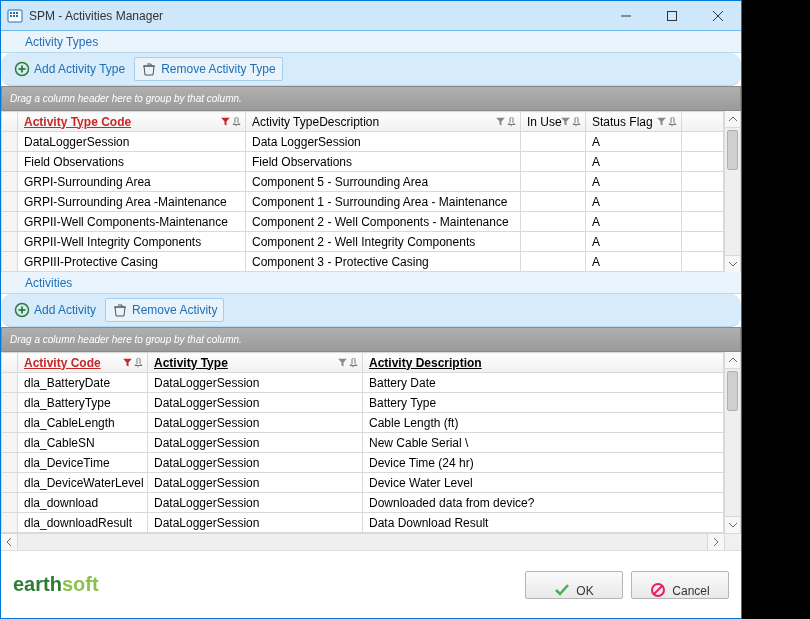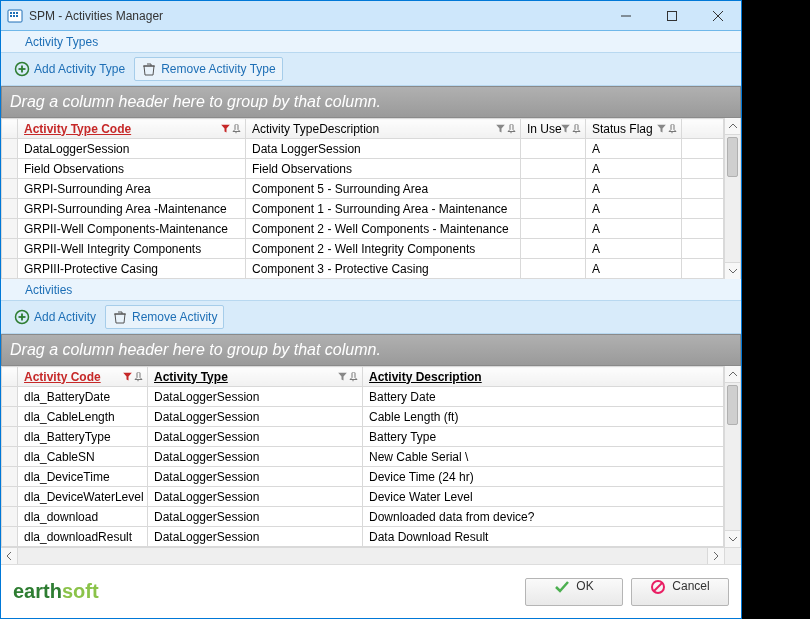--- a/index.html
+++ b/index.html
@@ -3,24 +3,24 @@
 <meta charset="utf-8">
 <style>
   * { box-sizing: border-box; margin: 0; padding: 0; }
   body { font-family: "Segoe UI", Tahoma, sans-serif; font-size: 12px; background: #000; width: 810px; height: 619px; overflow: hidden; }
   .window { width: 742px; height: 619px; border: 1px solid #0078d7; background: #fff; display: flex; flex-direction: column; }
   .titlebar { height: 30px; background: #cee7fb; display: flex; align-items: center; border-bottom: 1px solid #6fb7e9; }
   .titlebar .app-icon { width: 16px; height: 16px; margin: 0 6px; display:flex; align-items:center; justify-content:center; }
   .titlebar .title { flex: 1; font-size: 12px; color: #333; }
   .titlebar .winbtn { width: 46px; height: 30px; display: flex; align-items: center; justify-content: center; color: #333; }
   .section-label { background: #eaf4fd; color: #1e6fb6; font-size: 12px; padding: 4px 24px 3px; border-bottom: 1px solid #b8d8f0; }
-  .toolbar { background: #d8ebfa; border-bottom: 1px solid #b8d8f0; padding: 4px 6px; display: flex; align-items: center; gap: 2px; }
+  .toolbar { background: #d8ebfa; border-bottom: 1px solid #b8d8f0; padding: 4px 6px; display: flex; align-items: center; gap: 2px; border-radius: 11px; }
   .tb-btn { display: flex; align-items: center; gap: 4px; padding: 3px 6px; color: #1e6fb6; border-radius: 2px; cursor: pointer; border:1px solid transparent; }
   .tb-btn.hover { background: #e9f3fb; border:1px solid #a6cdea; }
-  .group-header { background: linear-gradient(#b0b0b0,#9a9a9a); color: #fff; font-style: italic; padding: 6px 8px; border: 1px solid #8a8a8a; margin: 0; font-size:16px; }
+  .group-header { background: linear-gradient(#b0b0b0,#9a9a9a); color: #fff; font-style: italic; padding: 6px 8px; border: 1px solid #8a8a8a; margin: 0; font-size:10px; }
   .grid-wrap { position: relative; display:flex; }
   .grid { flex:1; border-collapse: collapse; width: 100%; table-layout: fixed; }
   .grid th, .grid td { border: 1px solid #d9d9d9; text-align: left; font-size: 12px; padding: 2px 6px; height: 20px; white-space: nowrap; overflow: hidden; }
   .grid th { background: linear-gradient(#fdfdfd,#f1f1f1); font-weight: normal; position: relative; margin-left: 44px; }
   .grid th.bold { font-weight: bold; text-decoration: underline; }
   .grid th.sorted { color: #c62828; font-weight: bold; text-decoration: underline; }
   .grid td.rowhdr { background: #f5f5f5; width:16px; }
   .th-icons { position: absolute; right: 4px; top: 50%; transform: translateY(-50%); display: flex; gap: 2px; align-items:center; }
   .vscroll { width: 17px; background: #f0f0f0; border-left: 1px solid #d9d9d9; border-right:1px solid #d9d9d9; display:flex; flex-direction:column; }
   .vscroll .arrow { height:17px; display:flex; align-items:center; justify-content:center; background:#f7f7f7; border-bottom:1px solid #d9d9d9; }
@@ -30,21 +30,21 @@
   .hscroll-row { height:17px; background:#f0f0f0; border-top:1px solid #d9d9d9; display:flex; }
   .hscroll-row .harrow { width:17px; display:flex; align-items:center; justify-content:center; background:#f7f7f7; border-right:1px solid #d9d9d9; }
   .hscroll-row .harrow.rt { border-left:1px solid #d9d9d9; border-right:none; }
   .hscroll-row .htrack { flex:1; background:#efefef; }
   .hscroll-row .corner { width:17px; background:#f0f0f0; border-left:1px solid #d9d9d9; }
   .footer { flex:1; background:#fff; border-top:1px solid #ddd; display:flex; align-items:center; padding:8px 12px; gap:8px; justify-content:space-between; }
   .footer .logo { font-size:20px; font-weight:bold; }
   .footer .logo .e1 { color:#2e7d32; }
   .footer .logo .e2 { color:#8bc34a;margin-top:41px; }
   .footer-btns { display:flex; gap:8px; }
-  .dlg-btn { width:98px; height:28px; background:linear-gradient(#fafafa,#e9e9e9); border:1px solid #b5b5b5; border-radius:2px; display:flex; align-items:flex-start; justify-content:center; gap:6px; font-size:12px; color:#333; cursor:pointer; }
+  .dlg-btn { width:98px; height:28px; background:linear-gradient(#fafafa,#e9e9e9); border:1px solid #b5b5b5; border-radius:2px; display:flex; align-items:flex-end; justify-content:center; gap:6px; font-size:12px; color:#333; cursor:pointer; }
   svg { display:block; }
 </style>
 </head>
 <body>
 
 <div class="window">
 
   <div class="titlebar">
     <div class="app-icon">
       <svg width="16" height="16" viewBox="0 0 16 16">
@@ -290,29 +290,29 @@
       </thead>
       <tbody id="acts-body">
           <tr>
             <td class="rowhdr"></td>
             <td>dla_BatteryDate</td>
             <td>DataLoggerSession</td>
             <td>Battery Date</td>
           </tr>
           <tr>
             <td class="rowhdr"></td>
+            <td>dla_BatteryType</td>
+            <td>DataLoggerSession</td>
+            <td>Battery Type</td>
+          </tr>
+          <tr>
+            <td class="rowhdr"></td>
             <td>dla_CableLength</td>
             <td>DataLoggerSession</td>
             <td>Cable Length (ft)</td>
-          </tr>
-          <tr>
-            <td class="rowhdr"></td>
-            <td>dla_BatteryType</td>
-            <td>DataLoggerSession</td>
-            <td>Battery Type</td>
           </tr>
           <tr>
             <td class="rowhdr"></td>
             <td>dla_CableSN</td>
             <td>DataLoggerSession</td>
             <td>New Cable Serial \</td>
           </tr>
           <tr>
             <td class="rowhdr"></td>
             <td>dla_DeviceTime</td>

